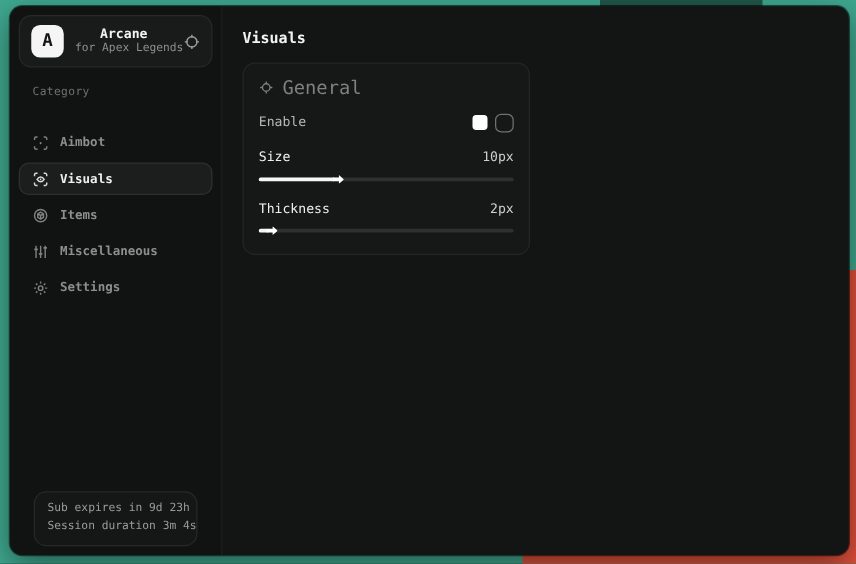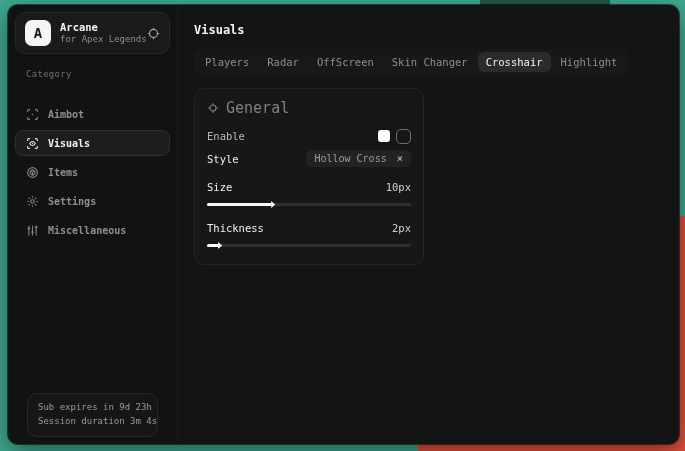--- a/index.html
+++ b/index.html
@@ -39,21 +39,21 @@
     background: #191b1a; border: 1px solid #272928; border-radius: 10px;
     padding: 7px 9px; margin: 0 1px;
   }
   .logo-badge {
     width: 26px; height: 26px; border-radius: 7px; background: #f4f5f4;
     color: #141514; font-weight: bold; font-size: 14px;
     display: flex; align-items: center; justify-content: center;
     flex: 0 0 26px;
   }
   .logo-text { flex: 1; min-width: 0; }
-  .logo-title { font-size: 10.5px; font-weight: bold; color: #f2f4f3; line-height: 1.25; }
+  .logo-title { font-size: 10.5px; font-weight: bold; color: #f2f4f3; line-height: 1.25; text-align: center; }
   .logo-sub { font-size: 9px; color: #8b8f8d; line-height: 1.3; white-space: nowrap; }
   .logo-action { color: #9a9e9c; display: flex; }
 
   .category-label {
     font-size: 9px; color: #6d716f; margin: 15px 12px 22px 12px; letter-spacing: .3px;
   }
   .nav { display: flex; flex-direction: column; gap: 3px; }
   .nav-item {
     display: flex; align-items: center; gap: 9px;
     height: 26px; padding: 0 10px; margin: 0 1px;
@@ -193,60 +193,52 @@
             <circle cx="8" cy="8" r="6"></circle>
             <path d="M8 4.6 10.8 6.2v3.4L8 11.4 5.2 9.6V6.2L8 4.6ZM5.2 6.2 8 7.8l2.8-1.6M8 7.8v3.4"></path>
           </svg>
         </span>
         <span class="nav-label">Items</span>
       </div>
 
       <div class="nav-item">
         <span class="icon">
           <svg width="13" height="13" viewBox="0 0 16 16" fill="none" stroke="currentColor" stroke-width="1.4">
+            <path d="M3.5 2v12M8 2v12M12.5 2v12"></path>
+            <path d="M1.8 5.5h3.4M6.3 10h3.4M10.8 4h3.4" stroke-width="1.8"></path>
+          </svg>
+        </span>
+        <span class="nav-label">Miscellaneous</span>
+      </div>
+
+      <div class="nav-item">
+        <span class="icon">
+          <svg width="13" height="13" viewBox="0 0 16 16" fill="none" stroke="currentColor" stroke-width="1.4">
             <circle cx="8" cy="8" r="2.2"></circle>
             <path d="M8 1.5v2M8 12.5v2M1.5 8h2M12.5 8h2M3.4 3.4l1.4 1.4M11.2 11.2l1.4 1.4M12.6 3.4l-1.4 1.4M4.8 11.2l-1.4 1.4"></path>
           </svg>
         </span>
         <span class="nav-label">Settings</span>
-      </div>
-
-      <div class="nav-item">
-        <span class="icon">
-          <svg width="13" height="13" viewBox="0 0 16 16" fill="none" stroke="currentColor" stroke-width="1.4">
-            <path d="M3.5 2v12M8 2v12M12.5 2v12"></path>
-            <path d="M1.8 5.5h3.4M6.3 10h3.4M10.8 4h3.4" stroke-width="1.8"></path>
-          </svg>
-        </span>
-        <span class="nav-label">Miscellaneous</span>
       </div>
 
     </div>
 
     <div class="sidebar-spacer"></div>
 
     <div class="sub-box">
       <div class="sub-line">Sub expires in 9d 23h</div>
       <div class="sub-line">Session duration 3m 4s</div>
     </div>
 
   </div>
 
   <div class="main">
 
     <div class="main-title">Visuals</div>
 
-    <div class="tabbar">
-      <div class="tab">Players</div>
-      <div class="tab">Radar</div>
-      <div class="tab">OffScreen</div>
-      <div class="tab">Skin Changer</div>
-      <div class="tab active">Crosshair</div>
-      <div class="tab">Highlight</div>
-    </div>
 
     <div class="panel">
 
       <div class="panel-header">
         <span>
           <svg width="12" height="12" viewBox="0 0 16 16" fill="none" stroke="currentColor" stroke-width="1.4">
             <circle cx="8" cy="8" r="4"></circle>
             <path d="M8 1.5v2.5M8 12v2.5M1.5 8H4M12 8h2.5"></path>
           </svg>
         </span>
@@ -254,27 +246,20 @@
       </div>
 
       <div class="row">
         <span class="row-label dim">Enable</span>
         <span class="enable-controls">
           <span class="color-swatch"></span>
           <span class="checkbox"></span>
         </span>
       </div>
 
-      <div class="row">
-        <span class="row-label">Style</span>
-        <span class="style-tag">
-          <span class="style-tag-value">Hollow Cross</span>
-          <span class="style-tag-x">×</span>
-        </span>
-      </div>
 
       <div class="row" style="margin-top:12px">
         <span class="row-label">Size</span>
         <span class="row-value">10px</span>
       </div>
       <div class="slider">
         <div class="slider-track"></div>
         <div class="slider-fill" style="width: 30%;"></div>
         <div class="slider-thumb" style="left: 30%;"></div>
       </div>

